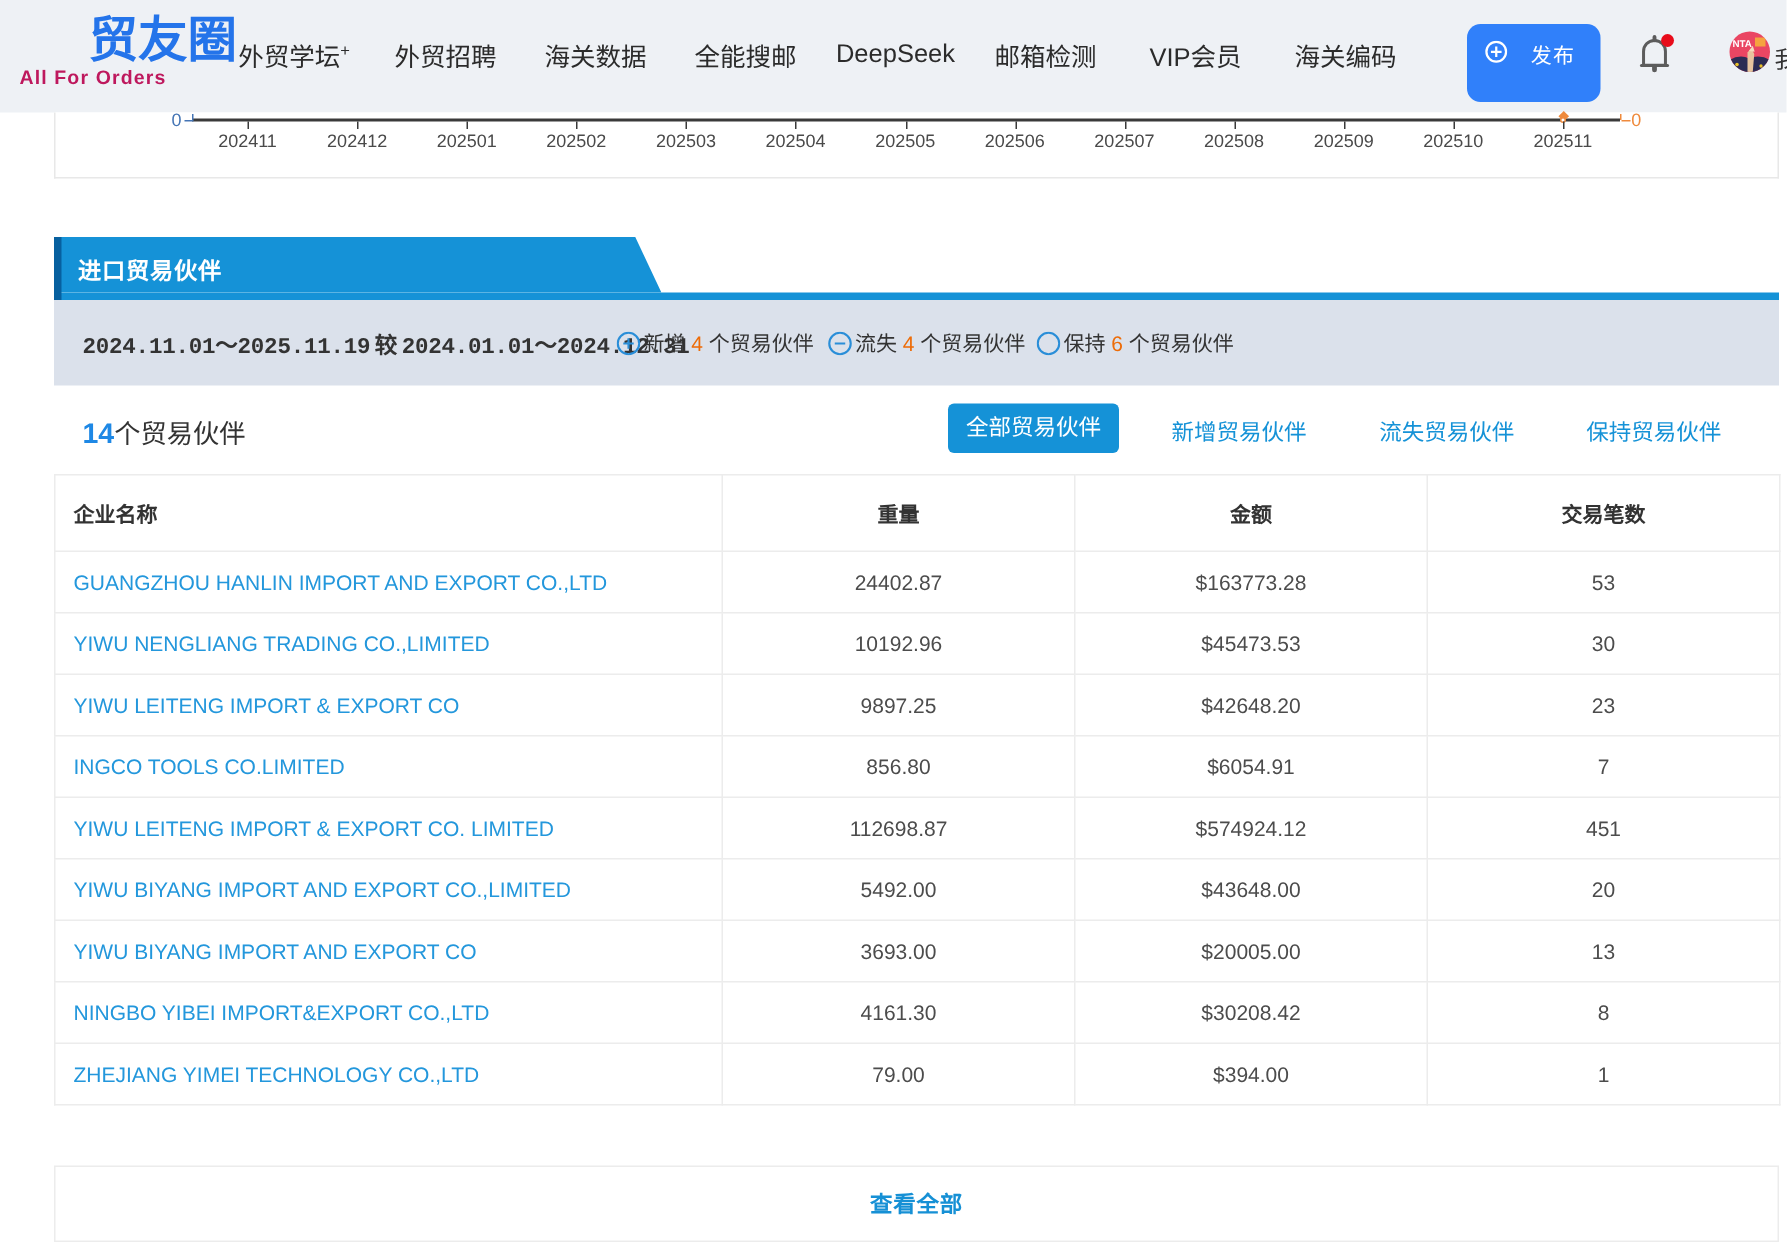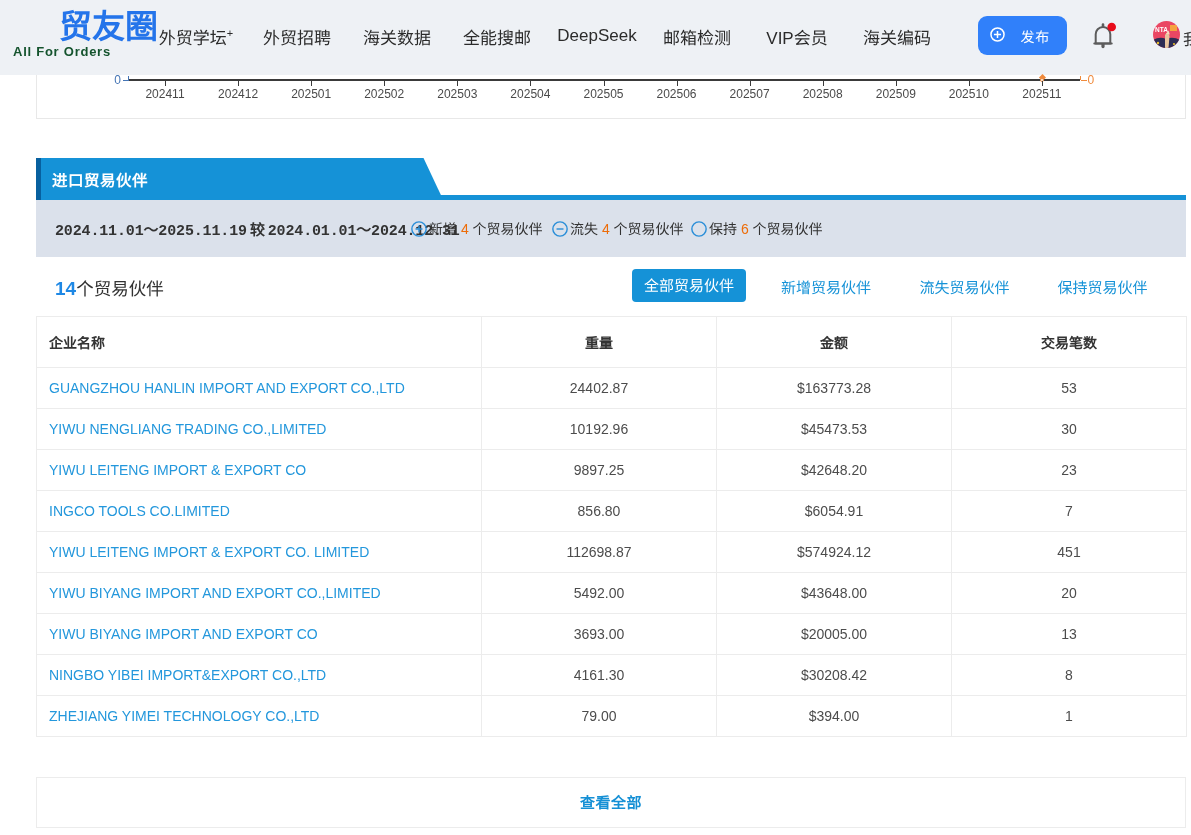--- a/index.html
+++ b/index.html
@@ -4,25 +4,25 @@
 <title>贸友圈</title>
 <style>
   * { margin:0; padding:0; box-sizing:border-box; }
   html,body { width:1191px; height:835px; background:#fff; overflow:hidden;
     font-family:"Liberation Sans", sans-serif; }
   .abs { position:absolute; }
   
   #header { position:absolute; left:0; top:0; width:1191px; height:75px; background:#eef1f5; }
   #logo { position:absolute; left:11px; top:8px; color:#2474ea; font-weight:bold;
     font-size:33px; letter-spacing:0; line-height:37px;margin-left:48px; }
-  #logosub { position:absolute; left:13px; top:44px; color:#14532d; font-weight:bold;
+  #logosub { position:absolute; left:13px; top:44px; color:#be185d; font-weight:bold;
     font-size:13px; letter-spacing:0.75px; }
   .nav { position:absolute; top:24px; font-size:17px; color:#2b2b2b; transform:translateX(-50%); white-space:nowrap; }
   .nav sup { font-size:11px; }
-  #pubbtn { position:absolute; left:978px; top:16px; width:89px; height:39px; border-radius:9px;
+  #pubbtn { position:absolute; left:978px; top:16px; width:89px; height:52px; border-radius:9px;
     background:#3080fa; color:#fff; }
   #pubbtn svg { position:absolute; left:12px; top:10.5px; }
   #pubbtn span { position:absolute; left:42.5px; top:9.5px; font-size:14px; letter-spacing:0.8px; }
   #bellwrap { position:absolute; left:1088px; top:19px; width:32px; height:32px; }
   #avatar { position:absolute; left:1152.5px; top:21px; width:27px; height:27px; border-radius:50%;
     background:#ea4663; overflow:hidden; }
   #metext { position:absolute; left:1183px; top:26px; font-size:16px; color:#333; }
   
   #chartcard { position:absolute; left:36px; top:75px; width:1150px; height:44px; background:#fff;
     border-left:1px solid #e8e8e8; border-right:1px solid #e8e8e8; border-bottom:1px solid #e8e8e8; }

